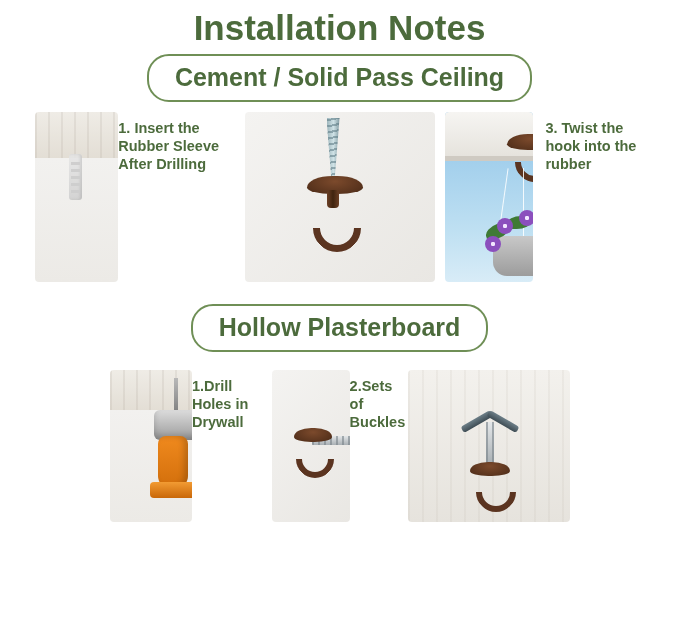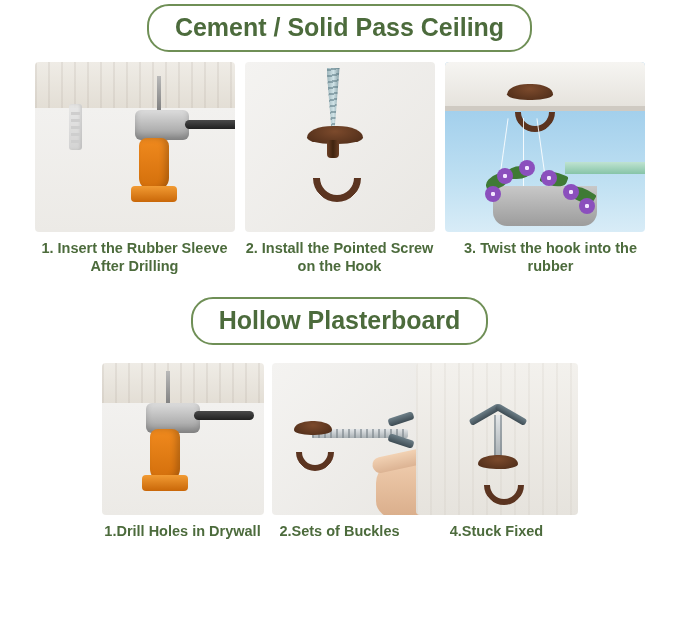--- a/index.html
+++ b/index.html
@@ -46,22 +46,21 @@
     white-space: nowrap;
   }
   .row {
     display: flex;
     justify-content: center;
     gap: 10px;
     padding: 0 14px;
   }
   .cell {
     display: flex;
-    flex-direction: column;
-    text-align: center;
+    flex-direction: row;
   }
   .img-box {
     border-radius: 4px;
     overflow: hidden;
     position: relative;
   }
   .caption {
     font-size: 14.5px;
     font-weight: bold;
     color: #4c6b3c;
@@ -223,20 +222,21 @@
     position: absolute;
     background: linear-gradient(#f2d2b4,#dcb393);
     border-radius: 12px;
   }
 </style>
 </head>
 <body>
 
 <div class="page">
 
+  <div class="main-title">Installation Notes</div>
 
   <div class="section-header">
     <div class="pill">Cement / Solid Pass Ceiling</div>
   </div>
 
   <div class="row">
 
     <div class="cell" style="width:200px;">
       <div class="img-box" style="width:200px;height:170px;">
         <div class="scene">
@@ -257,21 +257,20 @@
       <div class="img-box" style="width:190px;height:170px;">
         <div class="scene">
           <div class="plainwall"></div>
           <div class="screw" style="left:82px; top:6px;"></div>
           <div class="screw-threads" style="left:82px; top:6px;"></div>
           <div class="hook-base" style="left:62px; top:64px; width:56px; height:18px;"></div>
           <div class="hook-neck" style="left:82px; top:78px;"></div>
           <div class="hook-curve" style="left:68px; top:92px;"></div>
         </div>
       </div>
-      <div class="caption">2. Install the Pointed Screw on the Hook</div>
     </div>
 
     <div class="cell" style="width:200px;">
       <div class="img-box" style="width:200px;height:170px;">
         <div class="scene">
           <div class="sky"></div>
           <div class="sky-ceiling"></div>
           <div style="position:absolute;left:0;right:0;top:44px;height:5px;background:#cfcac2;"></div>
           <div style="position:absolute;left:120px;top:100px;right:0;height:12px;background:linear-gradient(#bfe3d1,#86c4a7);"></div>
           <div class="hook-base" style="left:62px; top:22px; width:46px; height:16px;"></div>
@@ -293,21 +292,21 @@
         </div>
       </div>
       <div class="caption cap-indent" style="padding-left:0;">3. Twist the hook into the rubber</div>
     </div>
   </div>
 
   <div class="section-header" style="margin-top:22px;">
     <div class="pill">Hollow Plasterboard</div>
   </div>
 
-  <div class="row" style="gap:8px;padding:8px 6px;">
+  <div class="row" style="gap:0;padding:8px 6px;">
 
     <div class="cell" style="width:162px;">
       <div class="img-box" style="width:162px;height:152px;">
         <div class="scene">
           <div class="wood" style="height:40px;"></div>
           <div class="wall" style="top:40px;"></div>
           <div class="drill-bit" style="left:64px; top:8px;"></div>
           <div class="drill-body" style="left:44px; top:40px;"></div>
           <div class="drill-handle" style="left:92px; top:48px;"></div>
           <div class="drill-grip" style="left:48px; top:66px;"></div>
@@ -338,16 +337,15 @@
       <div class="img-box" style="width:162px;height:152px;">
         <div class="scene">
           <div class="plainwall" style="background:repeating-linear-gradient(90deg, rgba(180,172,160,.12) 0 2px, rgba(255,255,255,0) 2px 14px), linear-gradient(#f3f1ed,#e6e3dd);"></div>
           <div class="wing" style="left:52px; top:48px; width:34px; height:7px; transform:rotate(-30deg);"></div>
           <div class="wing" style="left:78px; top:48px; width:34px; height:7px; transform:rotate(30deg);"></div>
           <div class="bolt-rod" style="left:78px; top:52px; width:8px; height:42px;"></div>
           <div class="hook-base" style="left:62px; top:92px; width:40px; height:14px;"></div>
           <div class="hook-curve" style="left:68px; top:102px; width:28px; height:28px; border-width:6px;"></div>
         </div>
       </div>
-      <div class="caption">4.Stuck Fixed</div>
     </div>
   </div>
 </div>
 
 </body></html>

